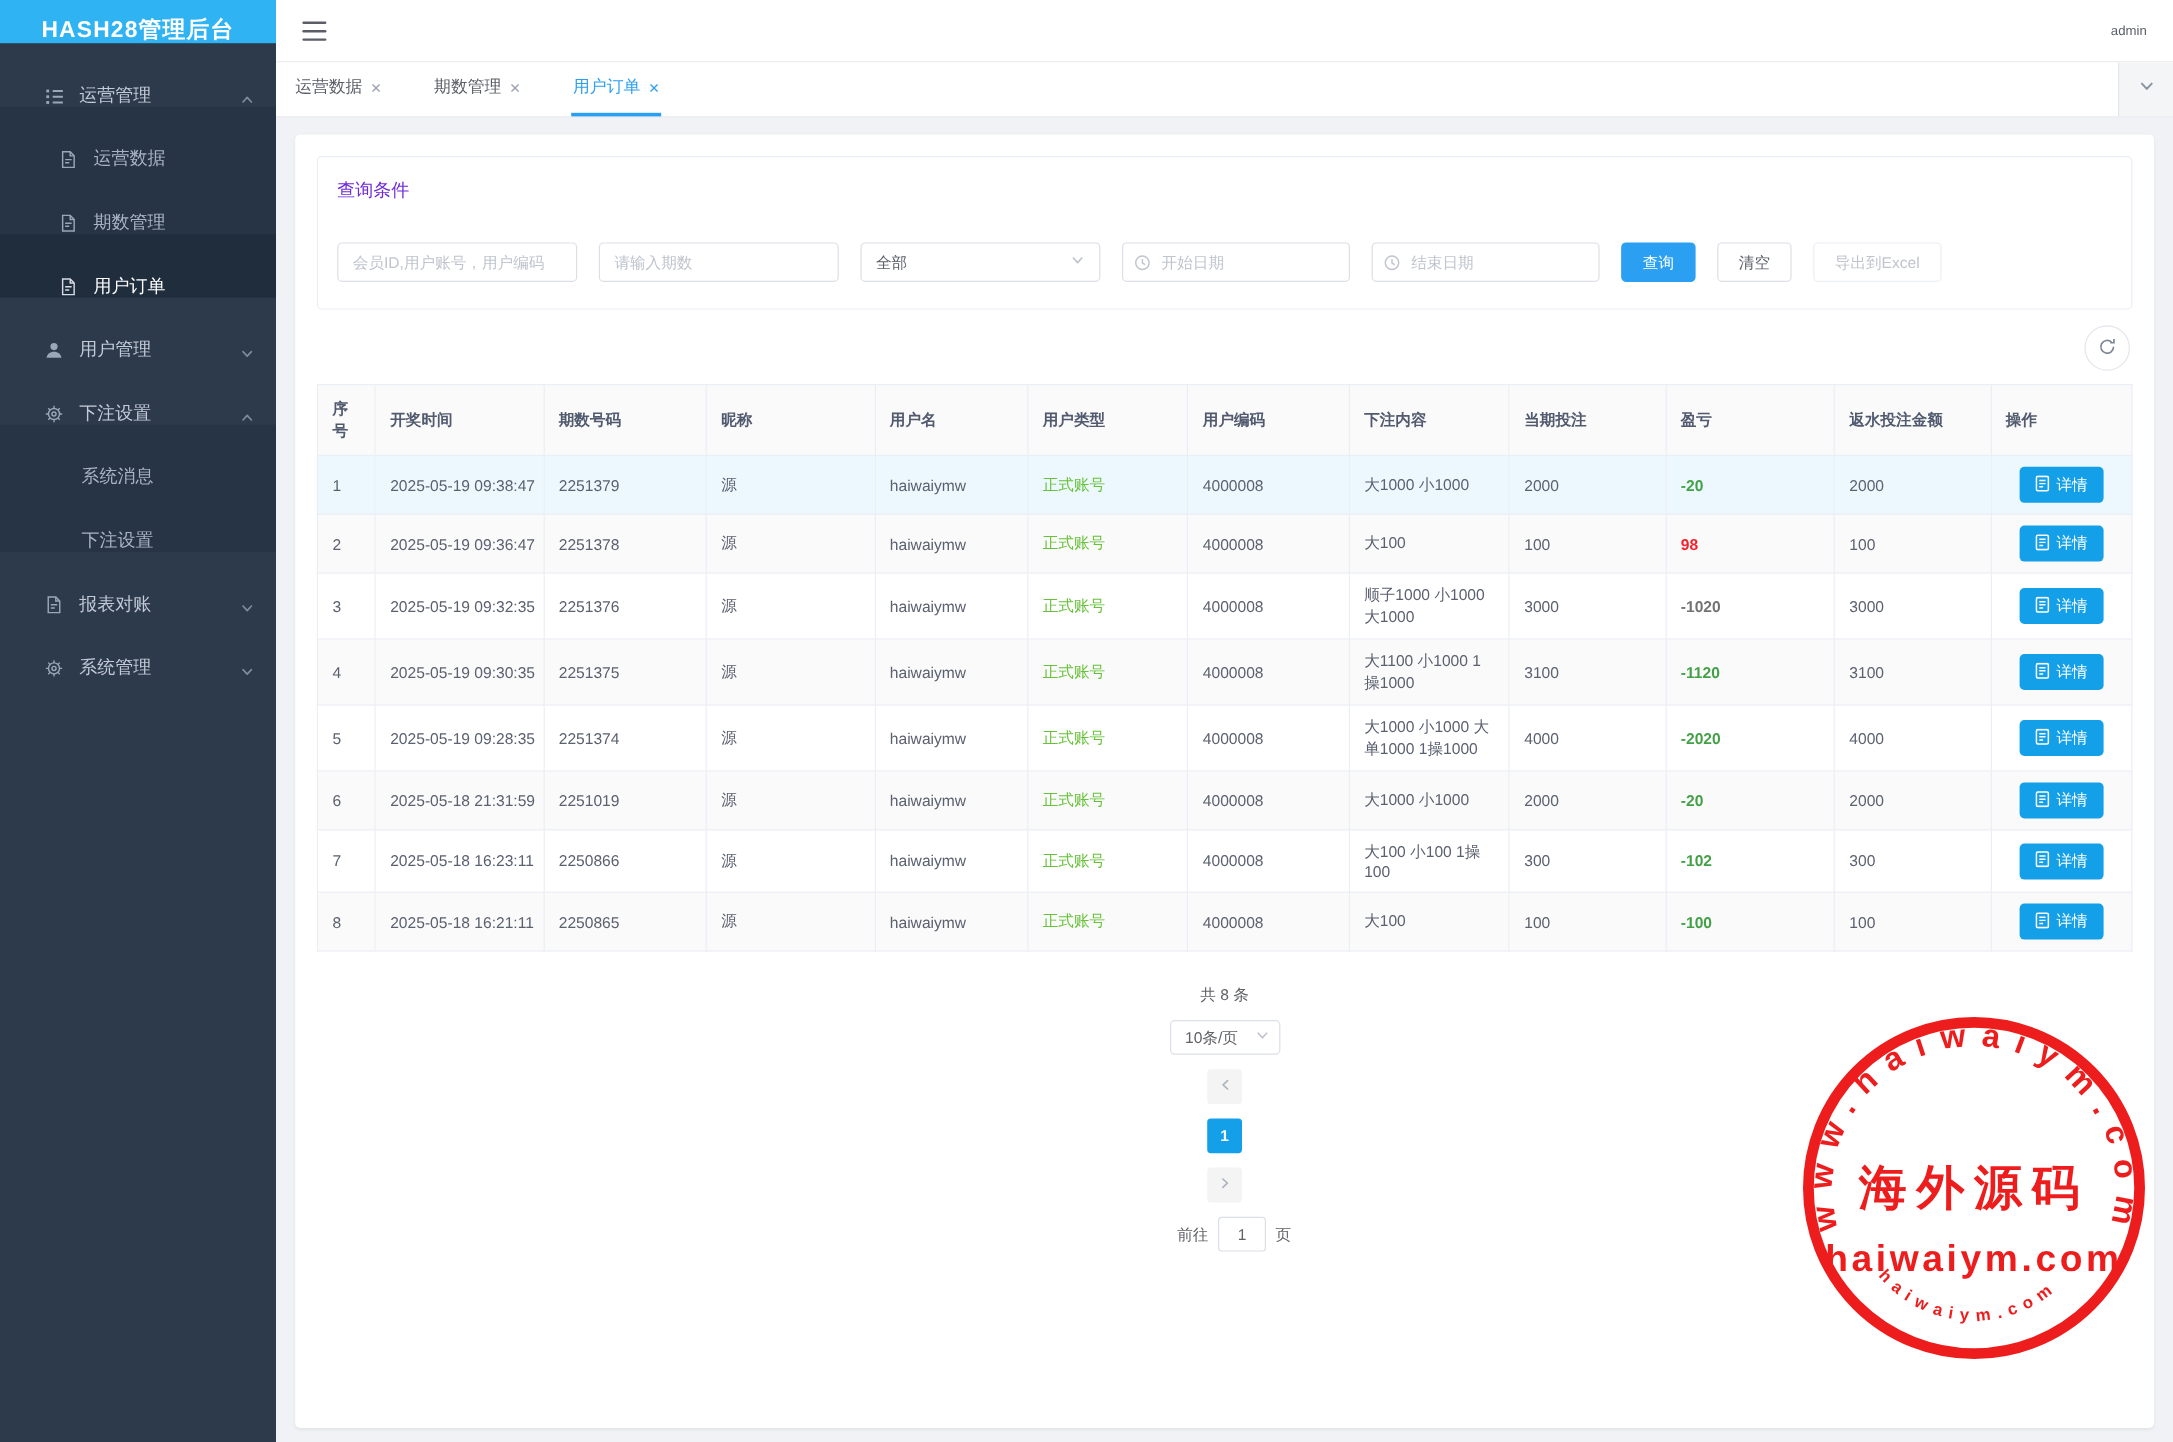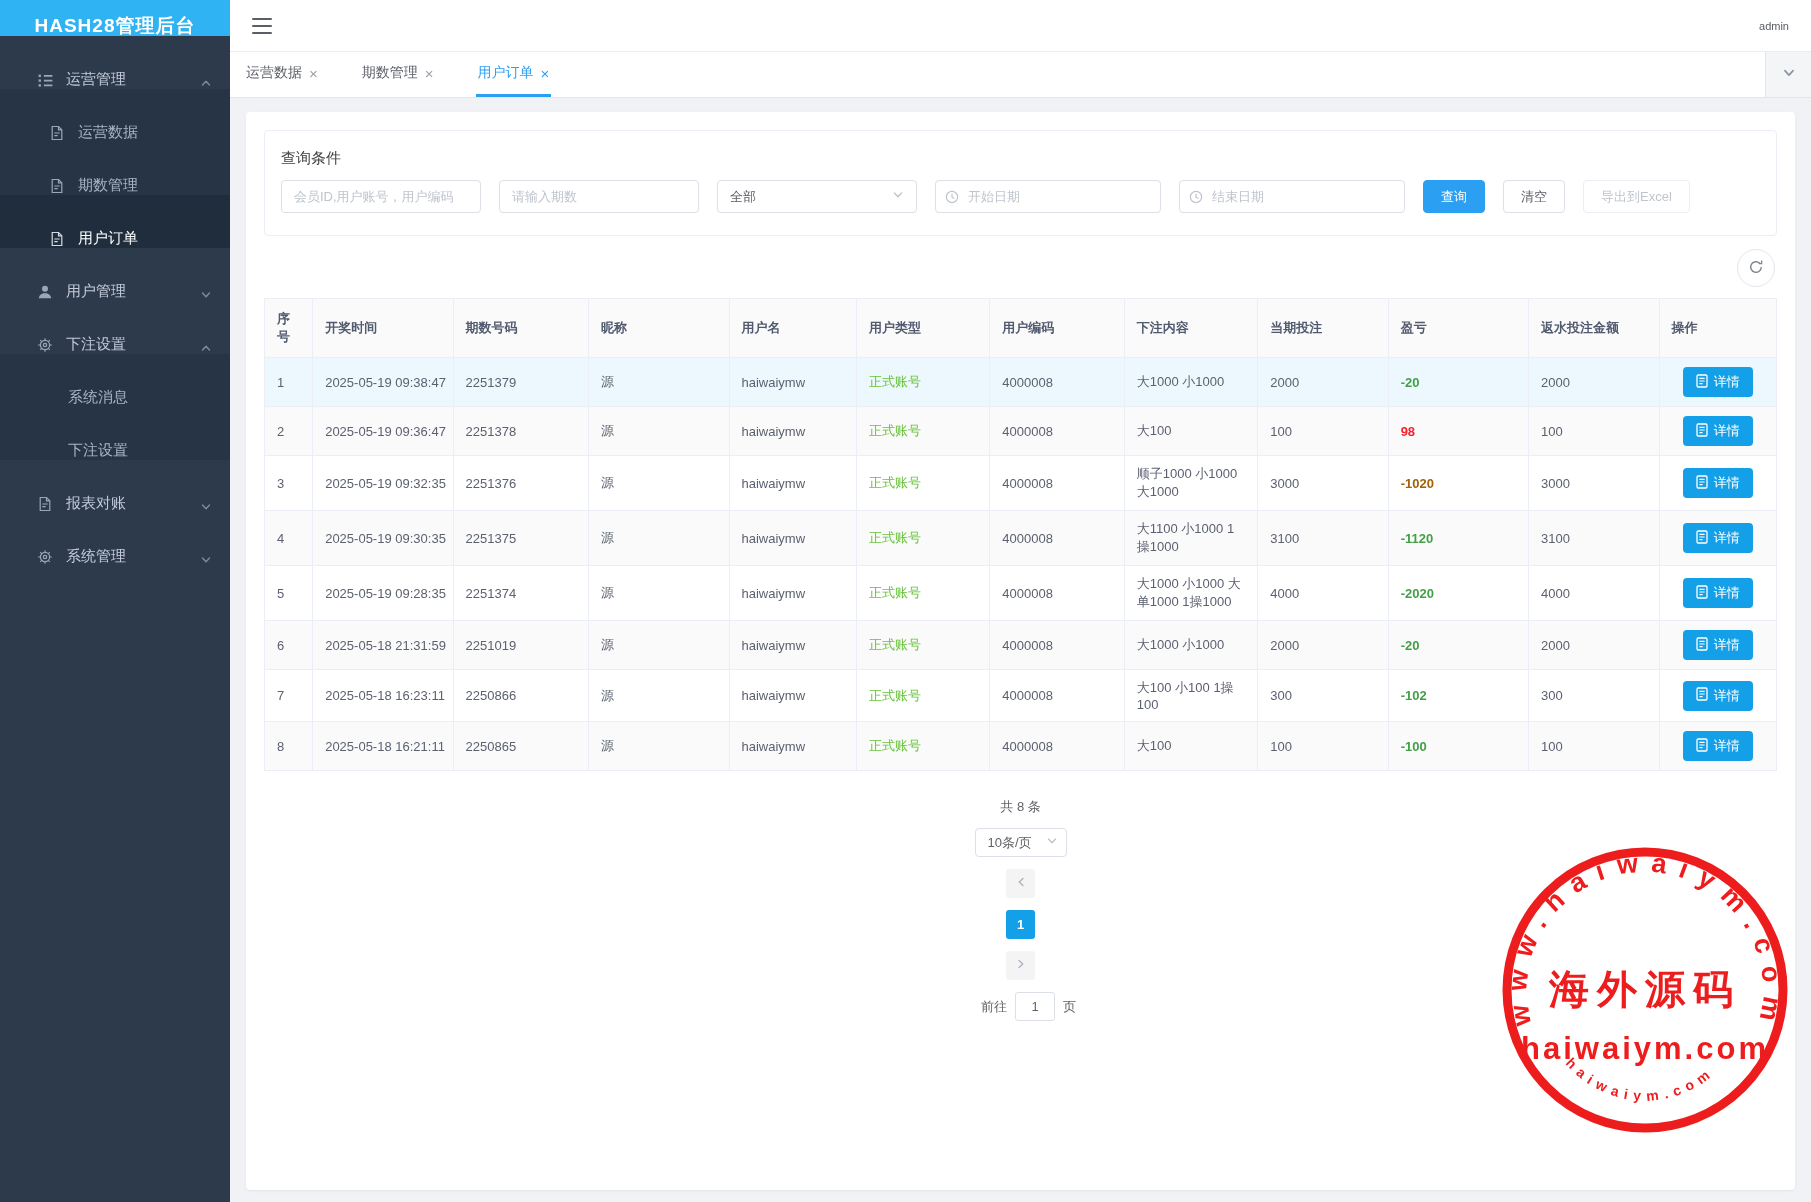--- a/index.html
+++ b/index.html
@@ -38,30 +38,30 @@
   .tab .x{font-size:15px;color:#9aa0aa;line-height:1;}
   .tab.active{color:var(--primary-blue);border-bottom-color:var(--primary-blue);}
   .tab.active .x{color:var(--primary-blue);}
   .tab-caret{position:absolute;right:0;top:0;bottom:0;width:46px;background:#f4f5f7;border-left:1px solid #e2e5ea;display:flex;align-items:center;justify-content:center;color:#8a93a0;cursor:pointer;}
 
   .content{flex:1;background:#f0f2f5;padding:14px 16px 12px;position:relative;min-height:0;}
   .card{background:#fff;border-radius:4px;height:100%;padding:18px;position:relative;box-shadow:0 1px 3px rgba(0,0,0,.06);}
 
   
   .query-box{border:1px solid #ebeef5;border-radius:4px;padding:16px 16px 22px;}
-  .q-title{font-size:15px;color:#404040;margin:2px 0 12px;}
+  .q-title{font-size:15px;color:#6d28d9;margin:2px 0 34px;}
   .q-row{display:flex;align-items:center;gap:18px;}
   .q-input{height:33px;border:1px solid #dcdfe6;border-radius:4px;padding:0 12px;font-size:13px;color:#606266;outline:none;font-family:inherit;}
   .q-input::placeholder{color:#bfc4cd;}
   .w200{width:200px;}
   .q-select{width:200px;height:33px;border:1px solid #dcdfe6;border-radius:4px;display:flex;align-items:center;justify-content:space-between;padding:0 12px;font-size:13px;color:#5a5e66;cursor:pointer;}
   .q-select .chev{color:#c0c4cc;}
   .q-date{position:relative;display:inline-flex;align-items:center;}
   .q-date .clock{position:absolute;left:10px;color:#c0c4cc;width:14px;height:14px;}
-  .q-date input{padding-left:32px;width:226px;}
+  .q-date input{padding-left:32px;width:190px;}
   .btn{height:33px;border-radius:4px;font-size:13px;padding:0 17px;cursor:pointer;border:1px solid transparent;font-family:inherit;}
   .btn-primary{background:var(--primary-blue);color:#fff;border-color:var(--primary-blue);}
   .btn-plain{background:#fff;color:#5a5e66;border-color:#dcdfe6;}
   .btn-disabled{background:#fff;color:#c0c4cc;border-color:#ebeef5;cursor:not-allowed;}
 
   .refresh-row{display:flex;justify-content:flex-end;margin:13px 2px 11px 0;}
   .refresh-btn{width:38px;height:38px;border-radius:50%;border:1px solid #e3e6eb;background:#fff;color:#7d8694;display:flex;align-items:center;justify-content:center;cursor:pointer;}
 
   
   table{width:100%;border-collapse:collapse;font-size:13px;color:#5c6170;table-layout:fixed;}
@@ -394,21 +394,21 @@
               <tr>
     <td>3</td>
     <td class="nowrap">2025-05-19 09:32:35</td>
     <td>2251376</td>
     <td>源</td>
     <td>haiwaiymw</td>
     <td class="type-green">正式账号</td>
     <td>4000008</td>
     <td>顺子1000 小1000 大1000</td>
     <td>3000</td>
-    <td class="profit" style="color: #a16207;">-1020</td>
+    <td class="profit" style="color: #737373;">-1020</td>
     <td>3000</td>
     <td class="op">
       <button class="detail-btn">
         <span><svg width="12" height="14" viewBox="0 0 12 14">
                         <use href="#i-docwhite"></use>
                       </svg></span>
         <span>详情</span>
       </button>
     </td>
   </tr>

